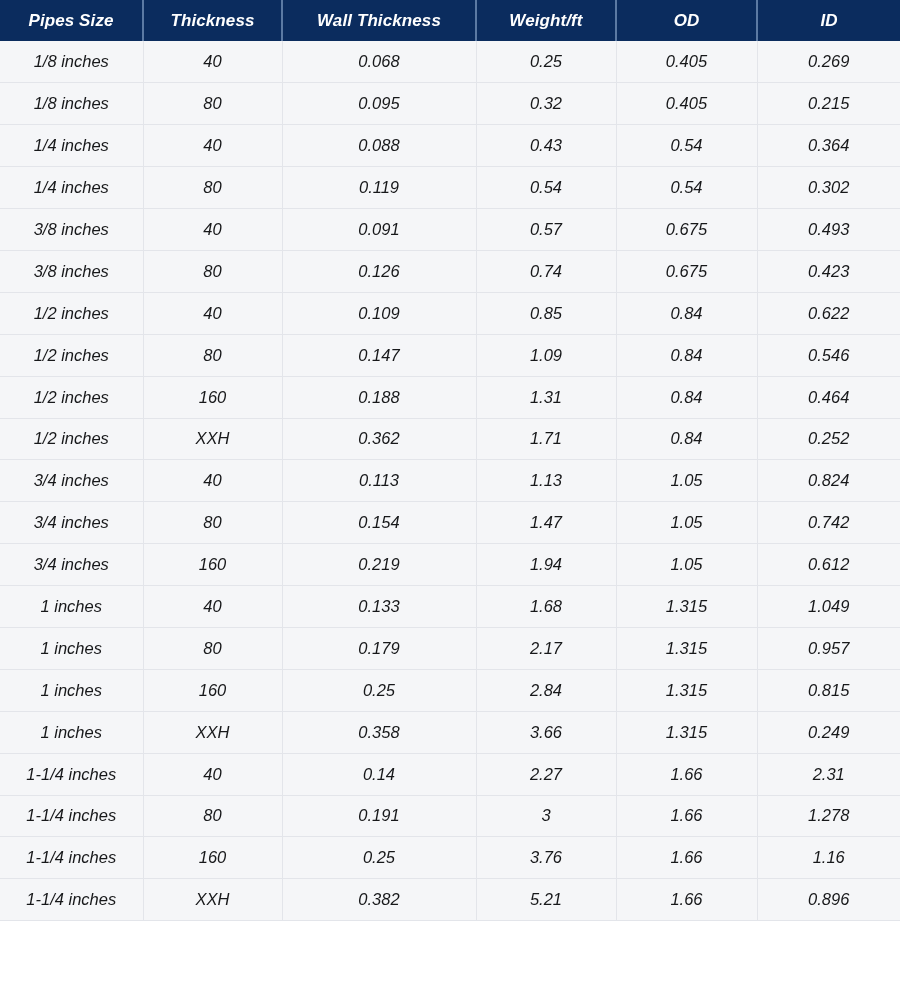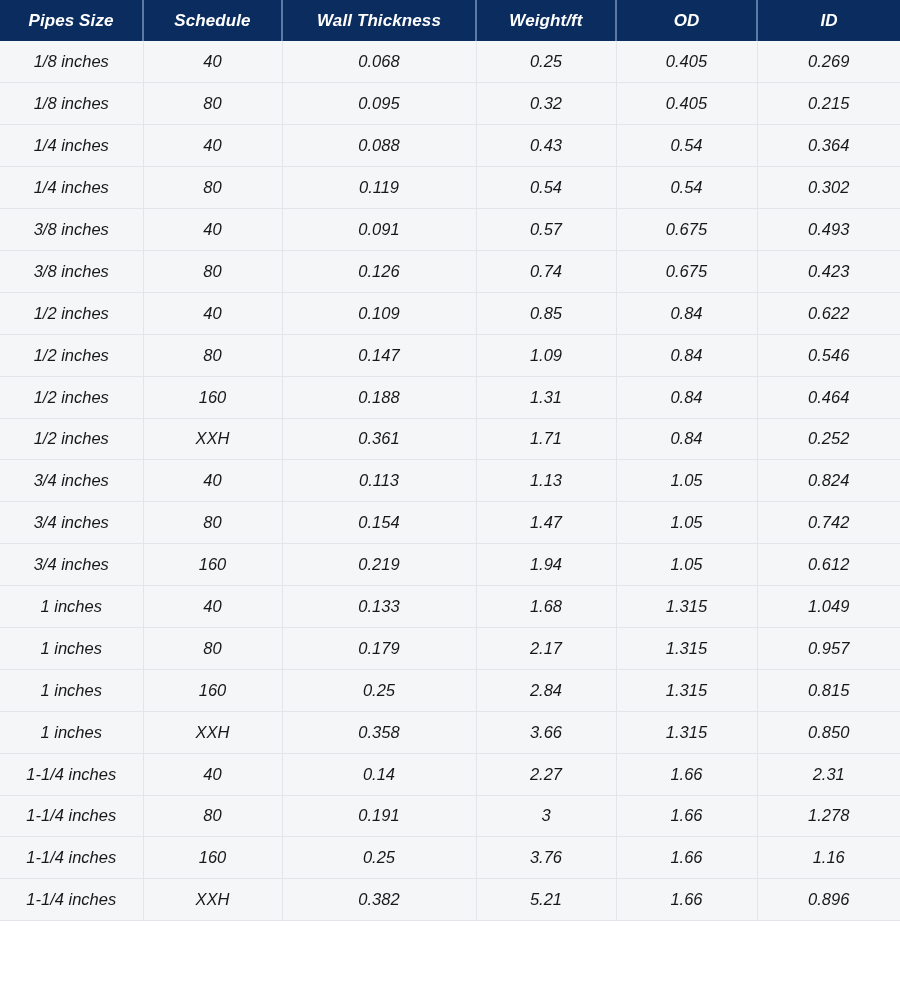--- a/index.html
+++ b/index.html
@@ -70,21 +70,21 @@
       <col class="c0">
         <col class="c1">
         <col class="c2">
         <col class="c3">
         <col class="c4">
         <col class="c5">
     </colgroup>
     <thead>
       <tr id="header-row">
           <th>Pipes Size</th>
-          <th>Schedule</th>
+          <th>Thickness</th>
           <th>Wall Thickness</th>
           <th>Weight/ft</th>
           <th>OD</th>
           <th>ID</th>
         </tr>
     </thead>
     <tbody id="table-body">
         <tr>
           <td>1/8 inches</td>
           <td>40</td>
@@ -153,21 +153,21 @@
           <td>1/2 inches</td>
           <td>160</td>
           <td>0.188</td>
           <td>1.31</td>
           <td>0.84</td>
           <td>0.464</td>
         </tr>
         <tr>
           <td>1/2 inches</td>
           <td>XXH</td>
-          <td>0.361</td>
+          <td>0.362</td>
           <td>1.71</td>
           <td>0.84</td>
           <td>0.252</td>
         </tr>
         <tr>
           <td>3/4 inches</td>
           <td>40</td>
           <td>0.113</td>
           <td>1.13</td>
           <td>1.05</td>
@@ -212,21 +212,21 @@
           <td>2.84</td>
           <td>1.315</td>
           <td>0.815</td>
         </tr>
         <tr>
           <td>1 inches</td>
           <td>XXH</td>
           <td>0.358</td>
           <td>3.66</td>
           <td>1.315</td>
-          <td>0.850</td>
+          <td>0.249</td>
         </tr>
         <tr>
           <td>1-1/4 inches</td>
           <td>40</td>
           <td>0.14</td>
           <td>2.27</td>
           <td>1.66</td>
           <td>2.31</td>
         </tr>
         <tr>

